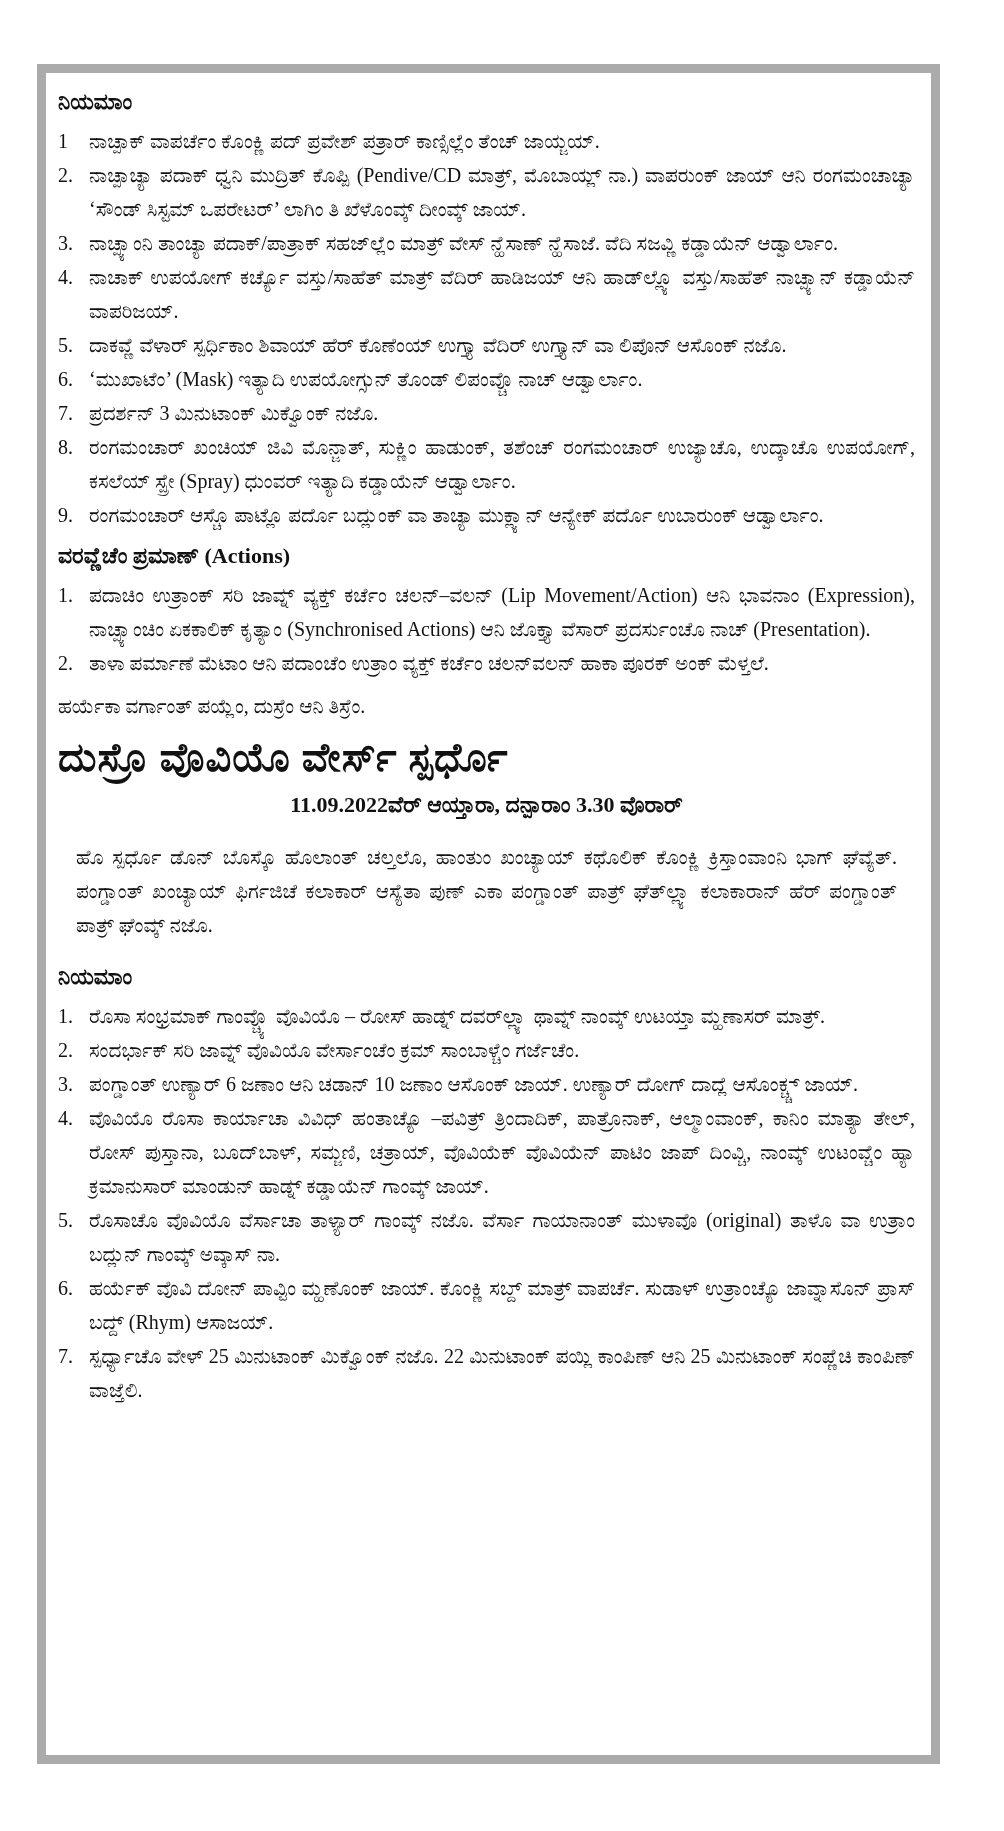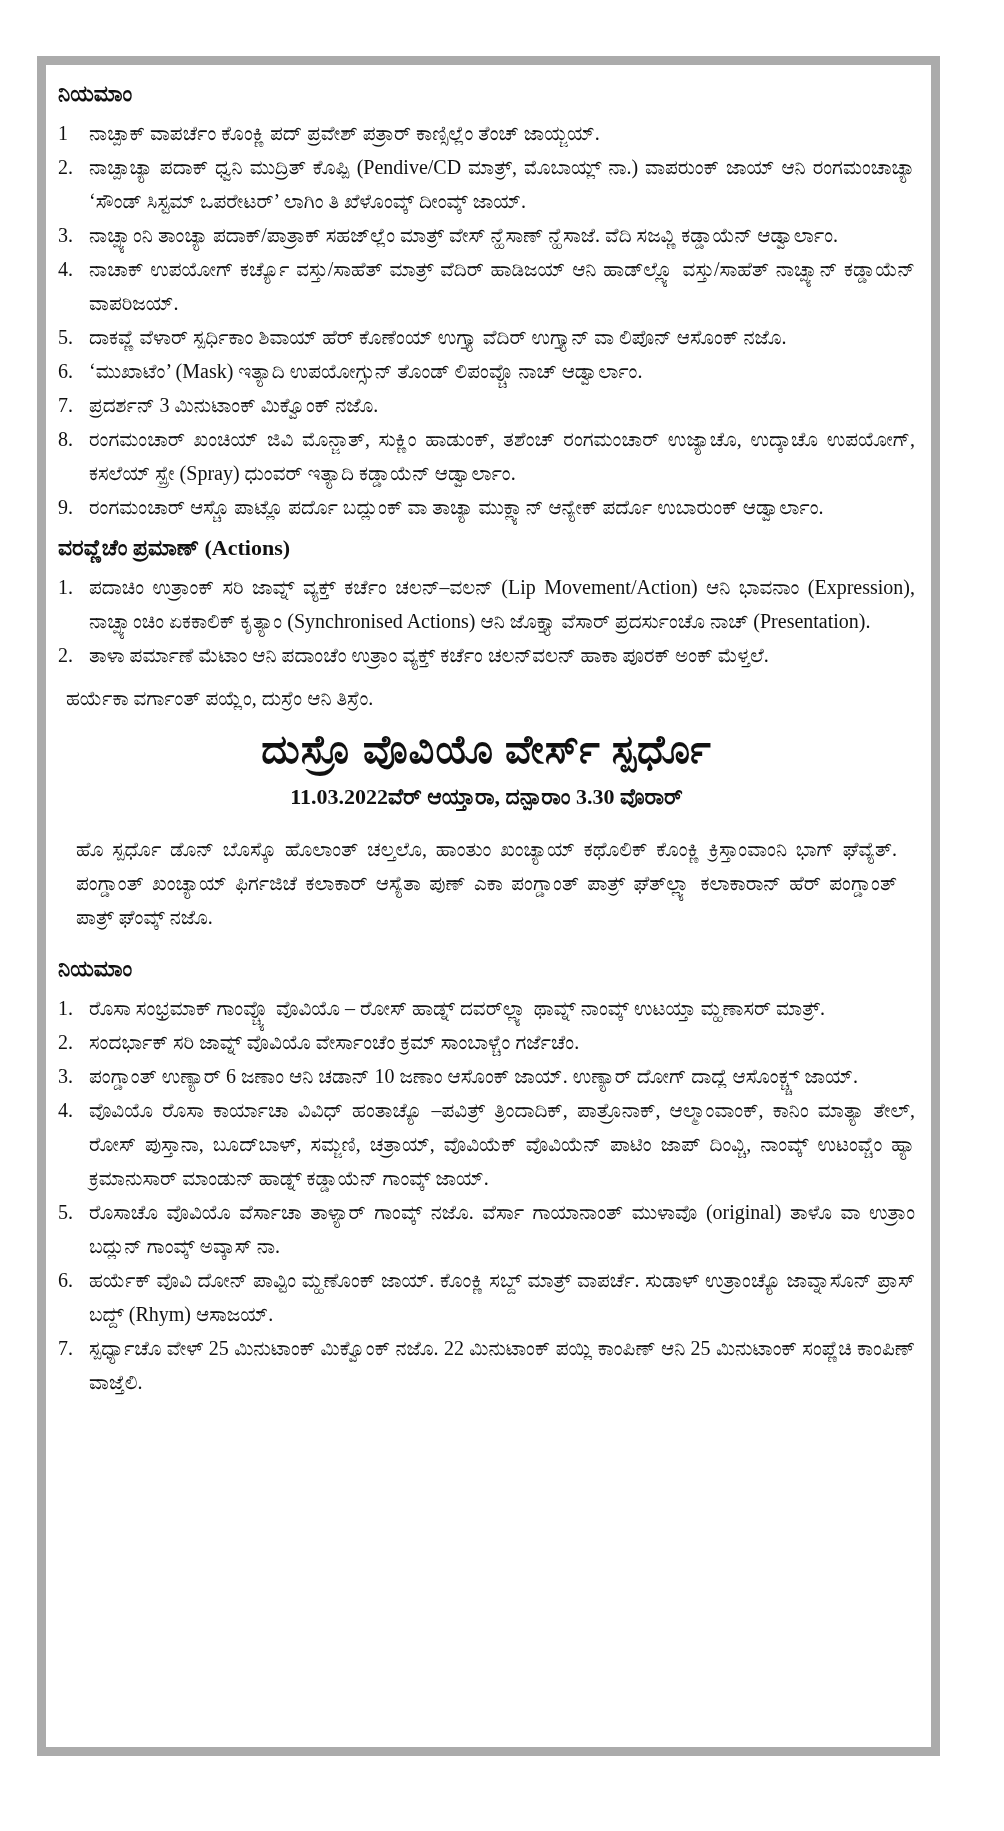--- a/index.html
+++ b/index.html
@@ -2,32 +2,32 @@
 <html><head>
 <meta charset="utf-8">
 <style>
   html,body{margin:0;padding:0;background:#ffffff;}
   body{
     width:1004px;height:1831px;position:relative;
     font-family:"Liberation Serif","DejaVu Serif",serif;
     color:#111111;
   }
   .frame{
-    position:absolute;left:37px;top:56px;width:903px;height:1700px;
+    position:absolute;left:37px;top:64px;width:903px;height:1700px;
     box-sizing:border-box;border:9px solid #ababab;background:#ffffff;
     padding:10px 16px 10px 12px;overflow:hidden;
   }
   .h{font-weight:bold;font-size:22px;line-height:34px;margin:7px 0 5px;}
   .h.first{margin-top:2px;}
   .li{display:flex;font-size:20px;line-height:34px;}
   .li .num{flex:0 0 31px;}
   .li .txt{flex:1;text-align:justify;}
-  p.line{font-size:20px;line-height:34px;margin:9px 8px;}
+  p.line{font-size:20px;line-height:34px;margin:9px 0;}
   .intro{font-size:20px;line-height:34px;text-align:justify;margin:18px;}
-  .title{font-size:40px;line-height:52px;font-weight:bold;text-align:center;margin:4px 0 4px;letter-spacing:1px;}
+  .title{font-size:40px;line-height:52px;font-weight:bold;margin:4px 0 4px;letter-spacing:1px;}
   .subtitle{font-size:22px;font-weight:bold;text-align:center;line-height:34px;margin:0 0 2px;}
 </style>
 </head>
 <body>
 
 <div class="frame">
 
   <div class="h first">ನಿಯಮಾಂ</div>
 
   <div>
@@ -78,21 +78,21 @@
       </div>
     <div class="li">
         <span class="num">2.</span>
         <span class="txt">ತಾಳಾ ಪರ್ಮಾಣೆ ಮೆಟಾಂ ಆನಿ ಪದಾಂಚೆಂ ಉತ್ರಾಂ ವ್ಯಕ್ತ್ ಕರ್ಚೆಂ ಚಲನ್‌ವಲನ್ ಹಾಕಾ ಪೂರಕ್ ಅಂಕ್ ಮೆಳ್ತಲೆ.</span>
       </div>
   </div>
 
   <p class="line">ಹರ್ಯೆಕಾ ವರ್ಗಾಂತ್ ಪಯ್ಲೆಂ, ದುಸ್ರೆಂ ಆನಿ ತಿಸ್ರೆಂ.</p>
 
   <div class="title">ದುಸ್ರೊ ವೊವಿಯೊ ವೇರ್ಸ್ ಸ್ಪರ್ಧೊ</div>
-  <div class="subtitle">11.03.2022ವೆರ್ ಆಯ್ತಾರಾ, ದನ್ಪಾರಾಂ 3.30 ವೊರಾರ್</div>
+  <div class="subtitle">11.09.2022ವೆರ್ ಆಯ್ತಾರಾ, ದನ್ಪಾರಾಂ 3.30 ವೊರಾರ್</div>
 
   <p class="intro">ಹೊ ಸ್ಪರ್ಧೊ ಡೊನ್ ಬೊಸ್ಕೊ ಹೊಲಾಂತ್ ಚಲ್ತಲೊ, ಹಾಂತುಂ ಖಂಚ್ಯಾಯ್ ಕಥೊಲಿಕ್ ಕೊಂಕ್ಣಿ ಕ್ರಿಸ್ತಾಂವಾಂನಿ ಭಾಗ್ ಘೆವ್ಯೆತ್. ಪಂಗ್ಡಾಂತ್ ಖಂಚ್ಯಾಯ್ ಫಿರ್ಗಜಿಚೆ ಕಲಾಕಾರ್ ಆಸ್ಯೆತಾ ಪುಣ್ ಎಕಾ ಪಂಗ್ಡಾಂತ್ ಪಾತ್ರ್ ಘೆತ್‌ಲ್ಲ್ಯಾ ಕಲಾಕಾರಾನ್ ಹೆರ್ ಪಂಗ್ಡಾಂತ್ ಪಾತ್ರ್ ಘೆಂವ್ಕ್ ನಜೊ.</p>
 
   <div class="h">ನಿಯಮಾಂ</div>
 
   <div>
     <div class="li">
         <span class="num">1.</span>
         <span class="txt">ರೊಸಾ ಸಂಭ್ರಮಾಕ್ ಗಾಂವ್ಚ್ಯೊ ವೊವಿಯೊ – ರೋಸ್ ಹಾಡ್ನ್ ದವರ್‌ಲ್ಲ್ಯಾ ಥಾವ್ನ್ ನಾಂವ್ಕ್ ಉಟಯ್ತಾ ಮ್ಹಣಾಸರ್ ಮಾತ್ರ್.</span>
       </div>

